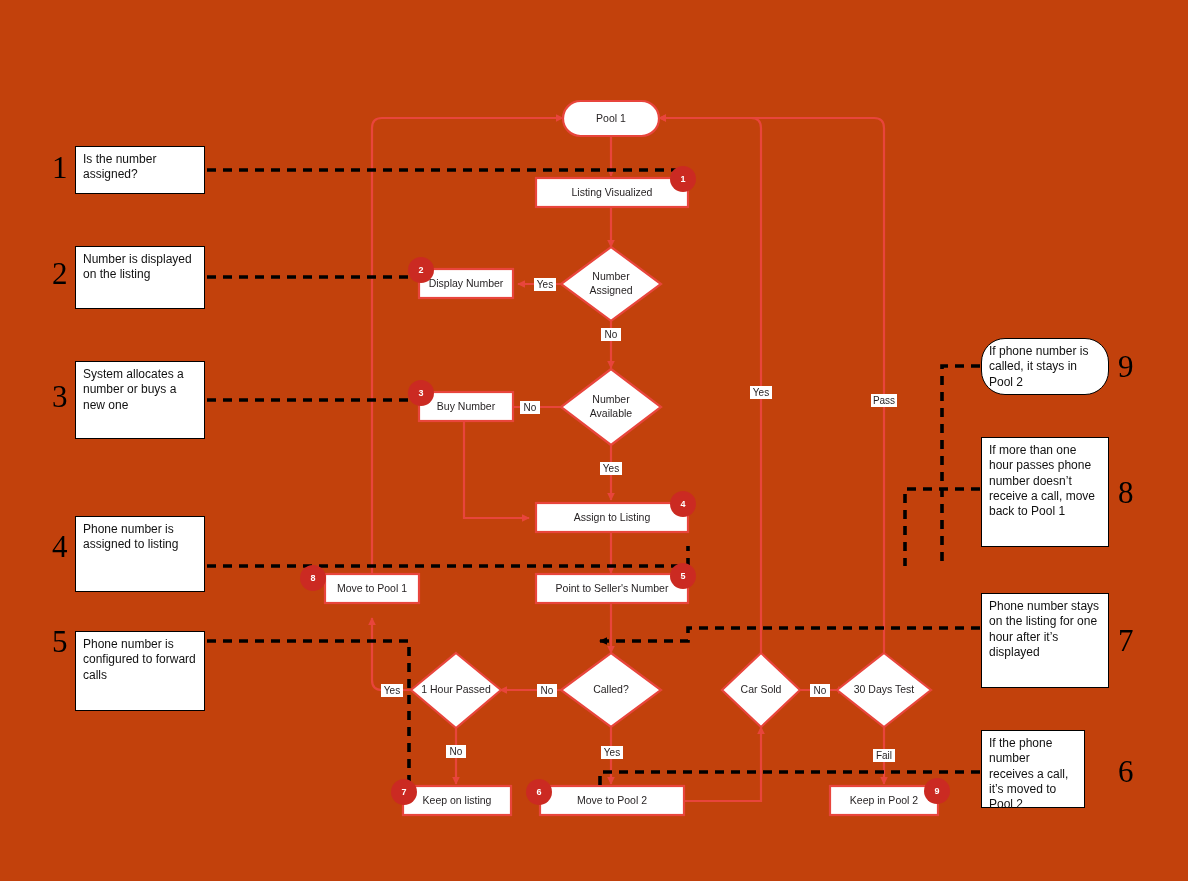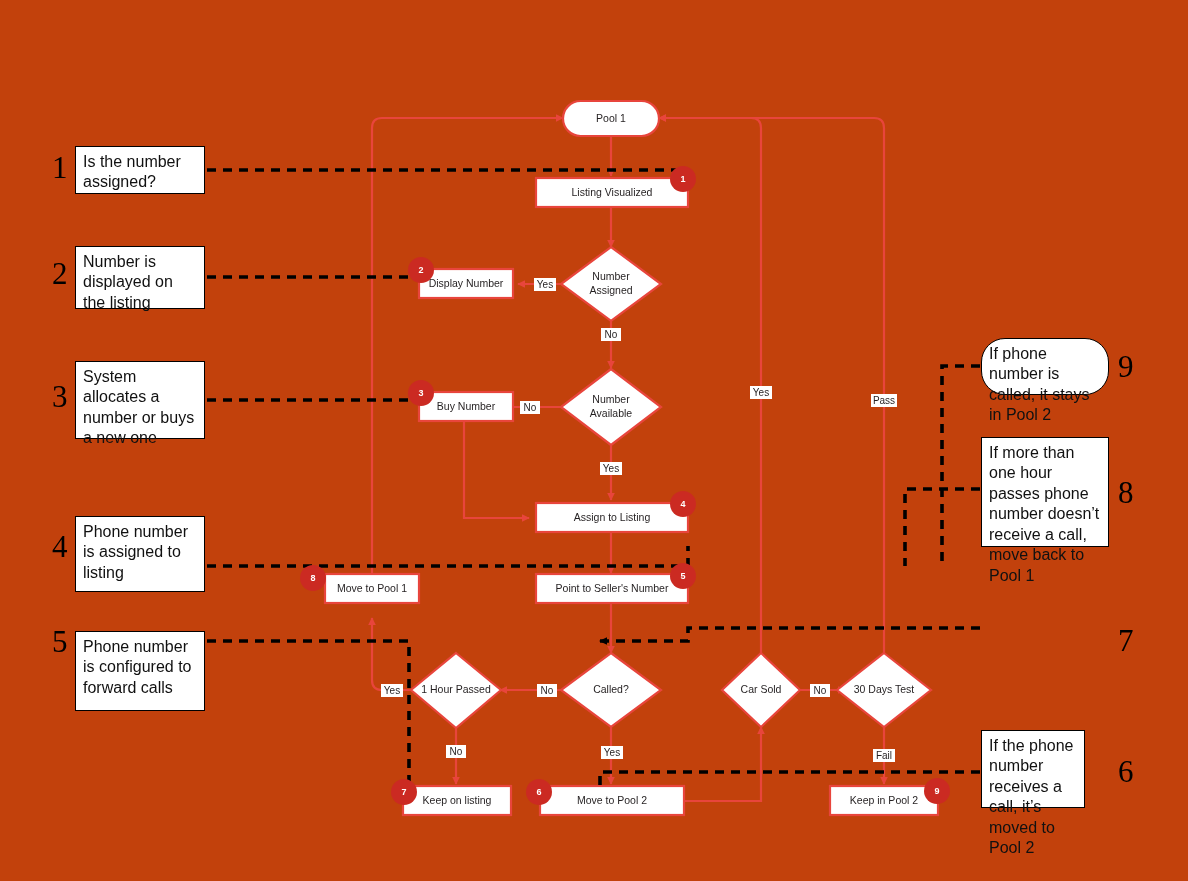--- a/index.html
+++ b/index.html
@@ -3,21 +3,21 @@
 <meta charset="utf-8">
 <style>
   html,body{margin:0;padding:0;background:#ffffff;}
   body{width:1188px;height:881px;font-family:"Liberation Sans",sans-serif;}
   #stage{position:relative;width:1188px;height:881px;overflow:hidden;background:#c2410c;}
   svg#diagram{position:absolute;left:0;top:0;width:1188px;height:881px;}
   .node-label{font-family:"Liberation Sans",sans-serif;font-size:10.5px;fill:#231f20;text-anchor:middle;dominant-baseline:middle;}
   .edge-label{font-family:"Liberation Sans",sans-serif;font-size:10px;fill:#231f20;text-anchor:middle;dominant-baseline:middle;}
   .badge-num{font-family:"Liberation Sans",sans-serif;font-size:9px;font-weight:bold;fill:#ffffff;text-anchor:middle;dominant-baseline:central;}
   .note-box{position:absolute;box-sizing:border-box;border:1.6px solid #000;background:#fff;
-            font-size:16px;line-height:1.28;color:#111;padding:5px 7px 4px 7px;}
+            font-size:12px;line-height:1.28;color:#111;padding:5px 7px 4px 7px;}
   .note-num{position:absolute;font-family:"Liberation Serif",serif;font-size:31px;color:#000;line-height:1;}
 </style>
 </head>
 <body>
 
 <div id="stage">
 
   <svg id="diagram" viewBox="0 0 1188 881">
     <defs>
       <marker id="arrRed" markerWidth="9" markerHeight="9" refX="7.2" refY="4.5" orient="auto" markerUnits="userSpaceOnUse">
@@ -247,18 +247,19 @@
 
   <div class="note-num" style="left:52px;top:626px;">5</div>
   <div class="note-box" style="left:75px;top:611px;width:130px;height:80px;margin-top:20px;">Phone number is configured to forward calls</div>
 
   <div class="note-box" style="left:981px;top:338px;width:128px;height:57px;border-radius:24px;">If phone number is called, it stays in Pool 2</div>
   <div class="note-num" style="left:1118px;top:351px;">9</div>
 
   <div class="note-box" style="left:981px;top:437px;width:128px;height:110px;">If more than one hour passes phone number doesn’t receive a call, move back to Pool 1</div>
   <div class="note-num" style="left:1118px;top:477px;">8</div>
 
+  <div class="note-box" style="left:981px;top:593px;width:128px;height:95px;">Phone number stays on the listing for one hour after it’s displayed</div>
   <div class="note-num" style="left:1118px;top:625px;">7</div>
 
   <div class="note-box" style="left:981px;top:730px;width:104px;height:78px;">If the phone number receives a call, it’s moved to Pool 2</div>
   <div class="note-num" style="left:1118px;top:756px;">6</div>
 
 </div>
 
 </body></html>

